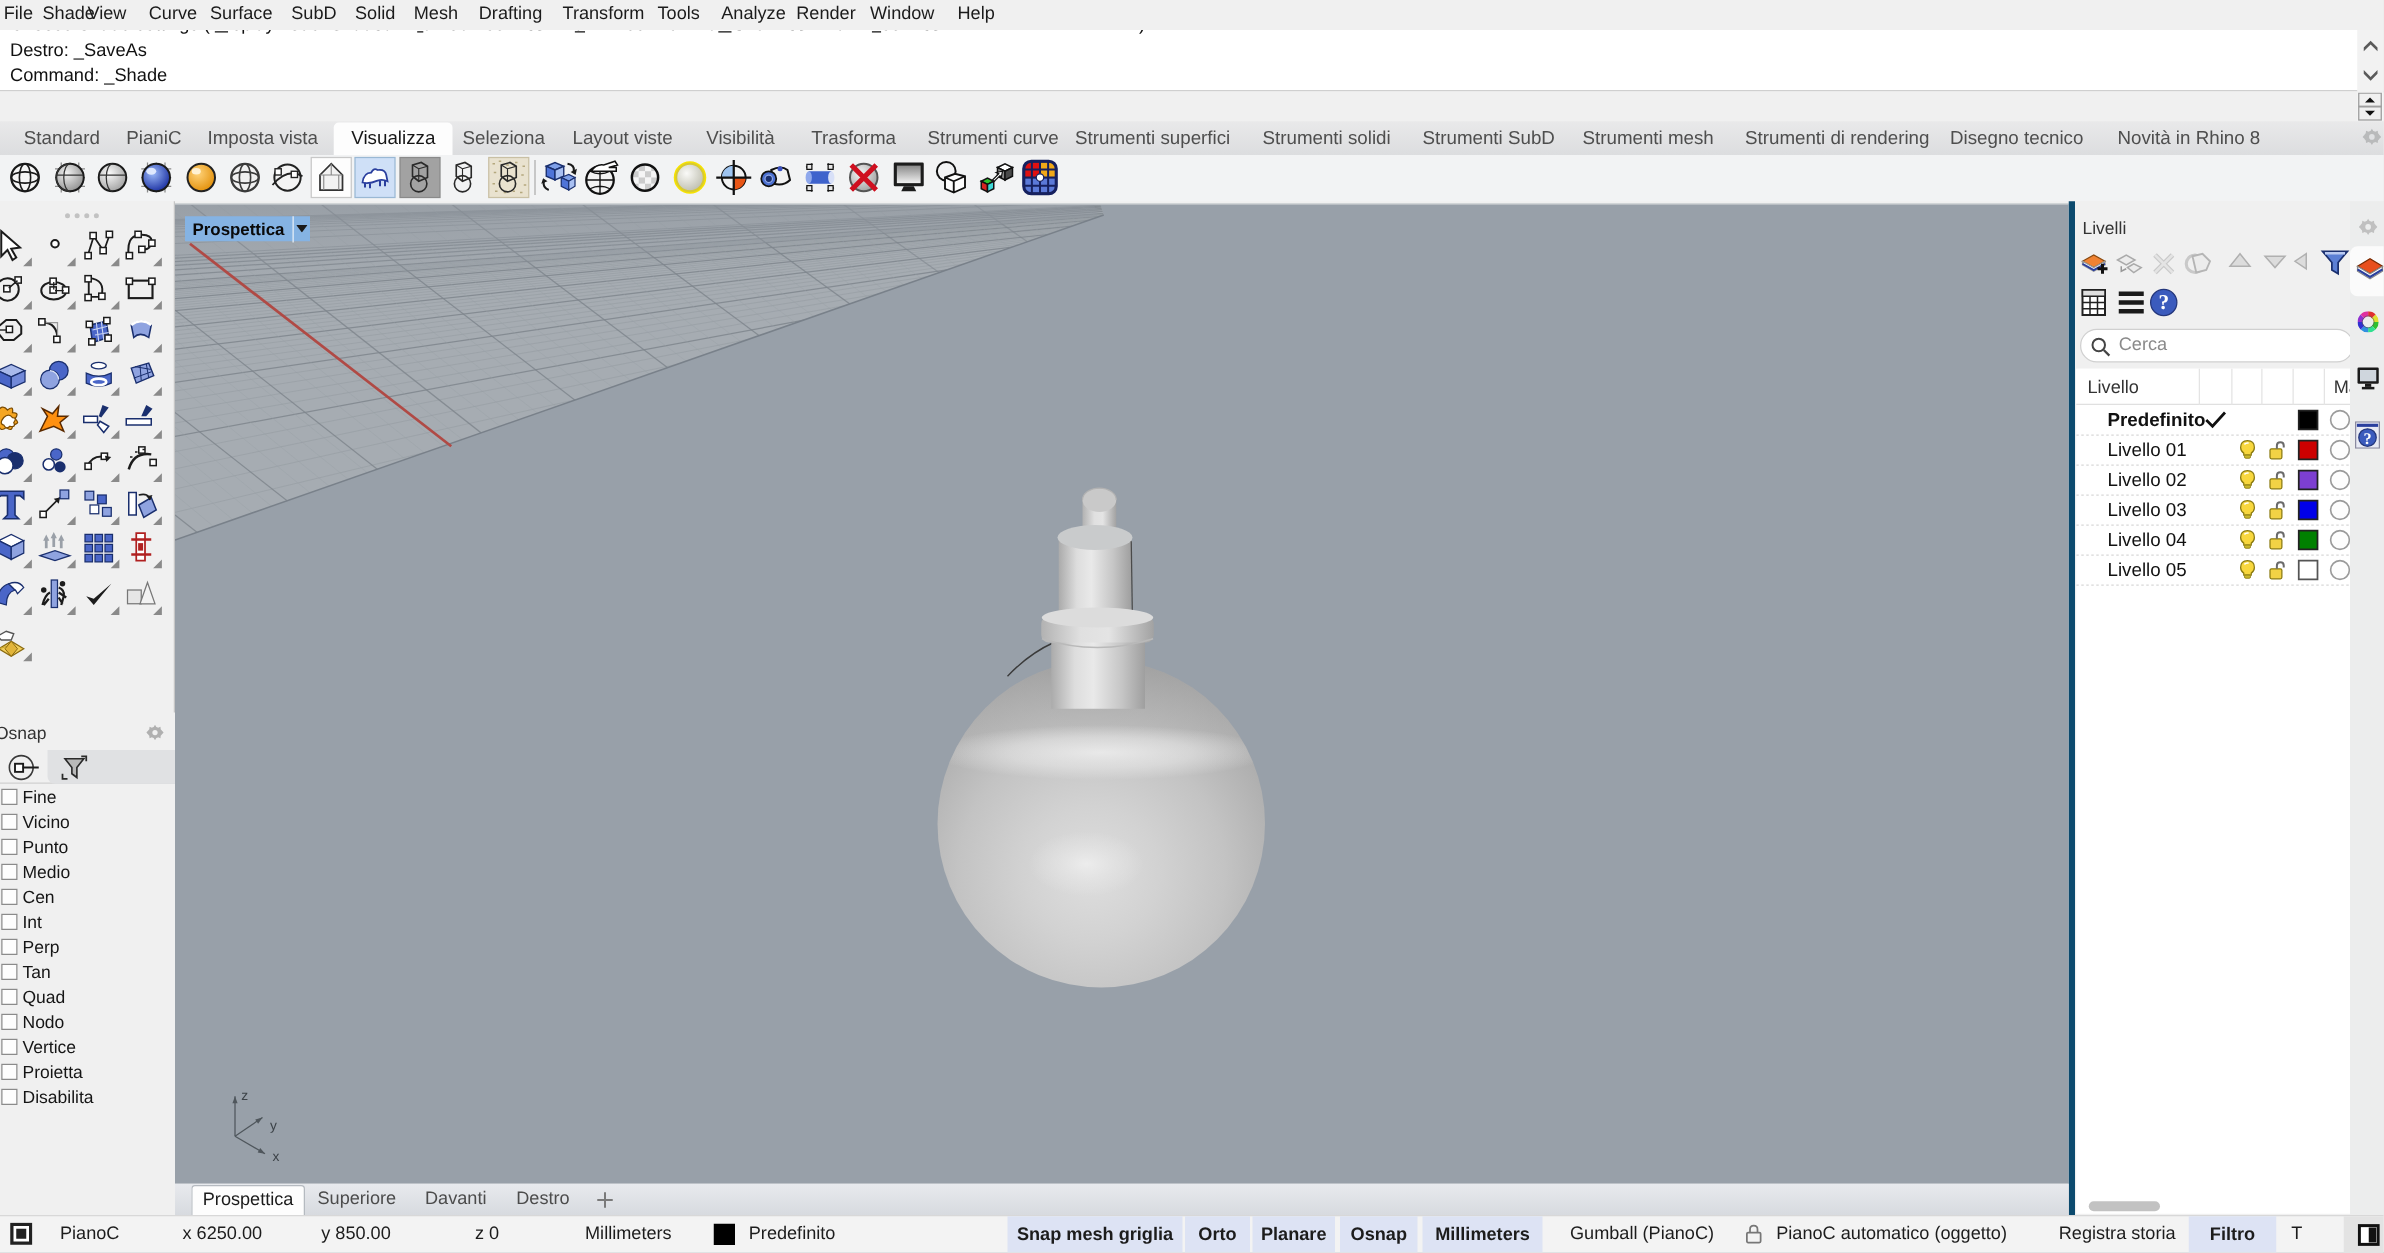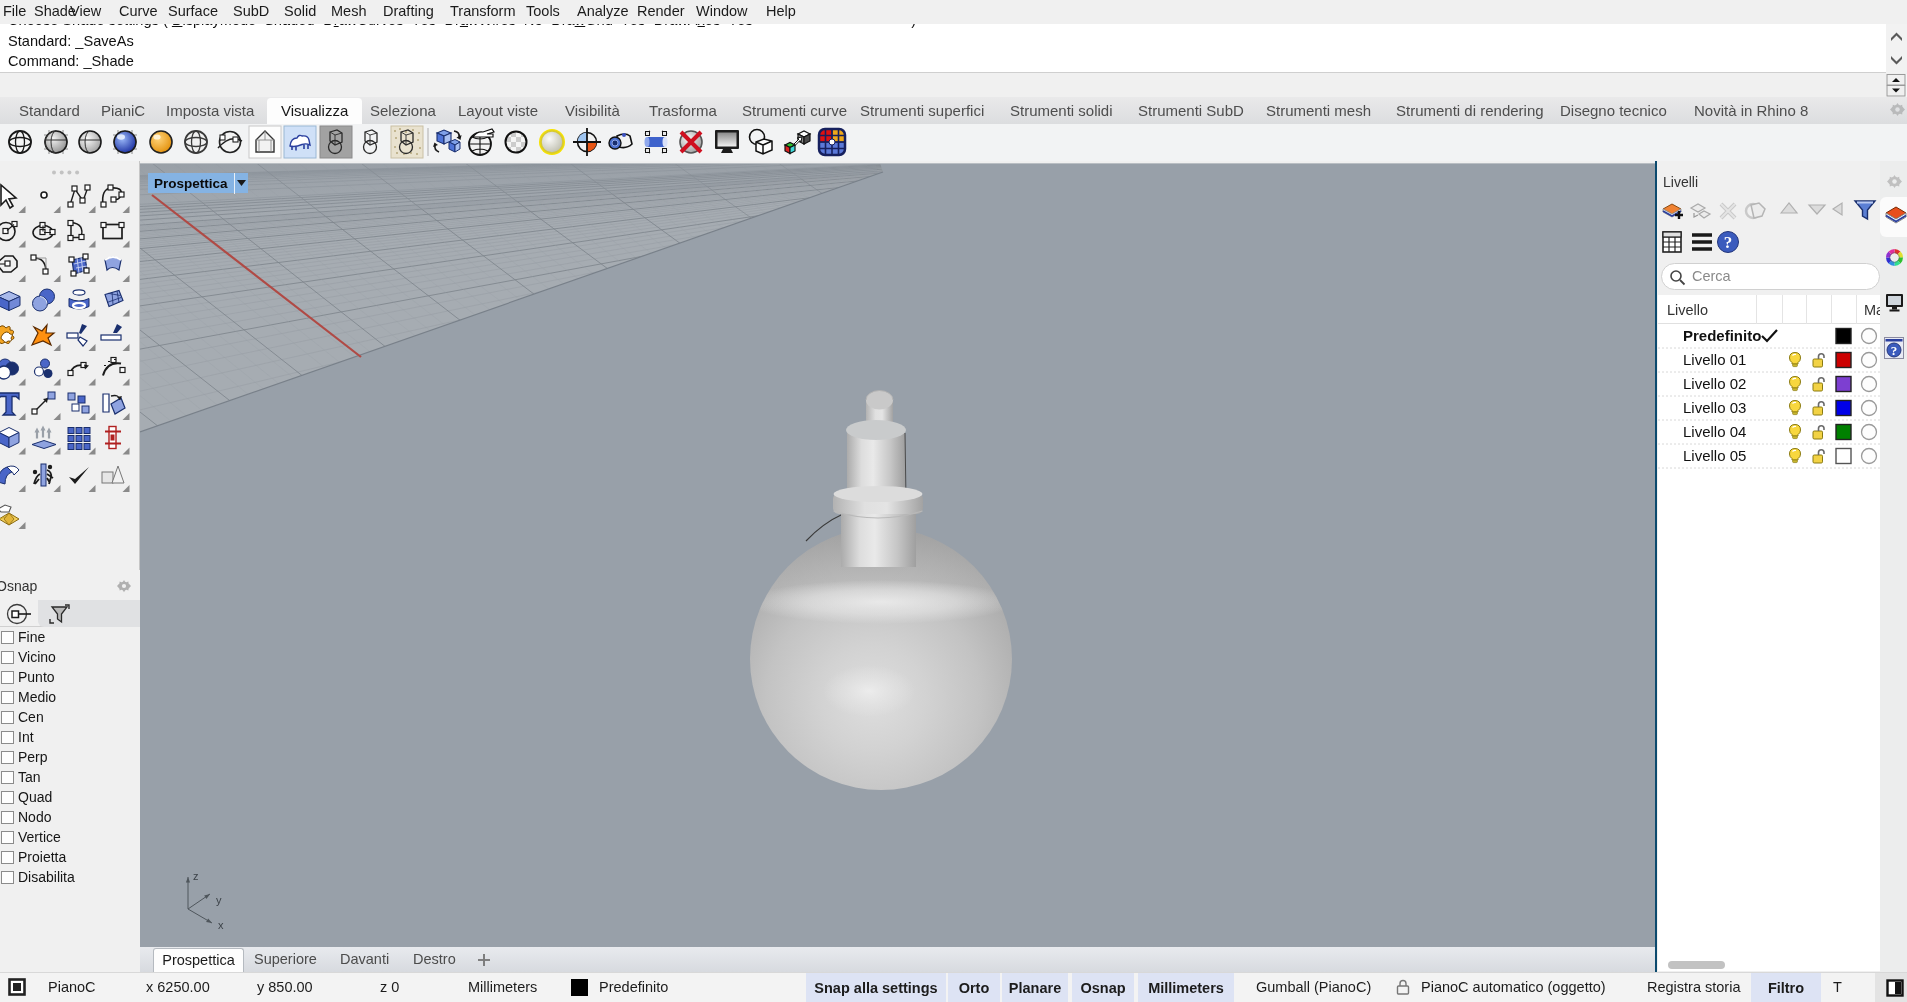--- a/index.html
+++ b/index.html
@@ -19,21 +19,21 @@
 
 #toolbar{position:absolute;left:0;top:124px;width:1907px;height:37px;background:#f2f3f4}
 
 #sidebar{position:absolute;left:0;top:161px;width:140px;height:811px;background:#f0f0f0;border-right:1px solid #c6c6c6}
 
 #viewport{position:absolute;left:140px;top:163px;width:1515px;height:784px;background:#98a0a9;border-top:1px solid #b9bec3}
 #vplabel{position:absolute;left:8px;top:9px;height:20px;background:#85b3e3;display:flex;align-items:center}
 #vplabel b{font-size:13.5px;color:#0a0a0a;padding:0 6px}
 #vplabel .dd{width:14px;height:21px;border-left:1px solid #e8f0f8;display:flex;align-items:center;justify-content:center}
 
-#rpanel{position:absolute;left:1655px;top:161px;width:225px;height:811px;background:#f0f0f0;border-left:2px solid #0c4a6e}
+#rpanel{position:absolute;left:1655px;top:161px;width:225px;height:811px;background:#f0f0f0;border-left:5px solid #0c4a6e}
 #rstrip{position:absolute;left:1880px;top:161px;width:27px;height:811px;background:#eceded}
 
 #vptabs{position:absolute;left:140px;top:947px;width:1515px;height:25px;background:linear-gradient(#e8eaee,#d7dadf);font-size:14.5px;color:#3f3f3f}
 
 #statusbar{position:absolute;left:0;top:972px;width:1907px;height:30px;background:#f3f3f3;border-top:1px solid #d8d8d8;font-size:14.5px;color:#1c1c1c}
 #statusbar .chip{position:absolute;top:0;height:29px;background:#dde3f4;display:flex;align-items:center;justify-content:center;font-weight:bold}
 #statusbar .it{position:absolute;top:6px}
 .osnap-cb{position:absolute;width:13px;height:13px;background:#fdfdfd;border:1px solid #8b8b8b}
 .osnap-lb{position:absolute;font-size:14px;color:#151515}
 </style></head><body>
@@ -50,21 +50,21 @@
       <span style="left:383px">Drafting</span>
       <span style="left:450px">Transform</span>
       <span style="left:526px">Tools</span>
       <span style="left:577px">Analyze</span>
       <span style="left:637px">Render</span>
       <span style="left:696px">Window</span>
       <span style="left:766px">Help</span>
     </div>
     <div id="cmdhist">
 <div style="position:absolute;left:8px;top:-12px;white-space:nowrap">Choose Shade settings ( <u>D</u>isplayMode=<i>Shaded</i>&nbsp; D<u>r</u>awCurves=<i>Yes</i>&nbsp; Dr<u>a</u>wWires=<i>No</i>&nbsp; Dra<u>w</u>Grid=<i>Yes</i>&nbsp; DrawA<u>x</u>es=<i>Yes</i>&nbsp;&nbsp;&nbsp;&nbsp;&nbsp;&nbsp;&nbsp;&nbsp;&nbsp;&nbsp;&nbsp;&nbsp;&nbsp;&nbsp;&nbsp;&nbsp;&nbsp;&nbsp;&nbsp;&nbsp;&nbsp;&nbsp;&nbsp;&nbsp;&nbsp;&nbsp;&nbsp;&nbsp;&nbsp;&nbsp;&nbsp;&nbsp;&nbsp;&nbsp;&nbsp;&nbsp;&nbsp;&nbsp; )</div>
-<div style="position:absolute;left:8px;top:9px">Standard: _SaveAs</div>
+<div style="position:absolute;left:8px;top:9px">Destro: _SaveAs</div>
 <div style="position:absolute;left:8px;top:29px">Command: _Shade</div>
 </div>
 <div id="cmdscroll">
 <svg width="21" height="49">
 <path d="M5 14 L10.5 8.5 L16 14 L16 17 L10.5 11.5 L5 17 Z" fill="#5a5a5a"></path>
 <path d="M5 32 L10.5 37.5 L16 32 L16 35 L10.5 40.5 L5 35 Z" fill="#5a5a5a"></path>
 </svg></div>
 <div id="cmdspin"><svg width="21" height="23">
 <rect x="1" y="0.5" width="18" height="10.5" fill="#f0f0f0" stroke="#9a9a9a" stroke-width="1"></rect>
 <rect x="1" y="11.5" width="18" height="10.5" fill="#f0f0f0" stroke="#9a9a9a" stroke-width="1"></rect>
@@ -982,21 +982,21 @@
       <span class="it" style="left:48px">PianoC</span>
       <span class="it" style="left:146px">x 6250.00</span>
       <span class="it" style="left:257px">y 850.00</span>
       <span class="it" style="left:380px">z 0</span>
       <span class="it" style="left:468px">Millimeters</span>
       <span class="it" style="left:599px">Predefinito</span>
       <span class="it" style="left:1256px">Gumball (PianoC)</span>
       <span class="it" style="left:1421px">PianoC automatico (oggetto)</span>
       <span class="it" style="left:1647px">Registra storia</span>
       <div style="position:absolute;left:571px;top:6px;width:17px;height:17px;background:#000"></div>
-      <div class="chip" style="left:806px;width:140px">Snap alla settings</div>
+      <div class="chip" style="left:806px;width:140px">Snap mesh griglia</div>
       <div class="chip" style="left:948px;width:52px">Orto</div>
       <div class="chip" style="left:1002px;width:66px">Planare</div>
       <div class="chip" style="left:1072px;width:62px">Osnap</div>
       <div class="chip" style="left:1138px;width:96px">Millimeters</div>
       <div class="chip" style="left:1751px;width:70px">Filtro</div>
       <svg style="position:absolute;left:1396px;top:6px" width="14" height="17">
         <rect x="1.5" y="7" width="11" height="8" rx="1" fill="none" stroke="#777" stroke-width="1.4"></rect>
         <path d="M4 7 L4 4.5 Q4 1.5 7 1.5 Q10 1.5 10 4.5 L10 7" fill="none" stroke="#777" stroke-width="1.4"></path>
       </svg>
       <span class="it" style="left:1833px">T</span>

